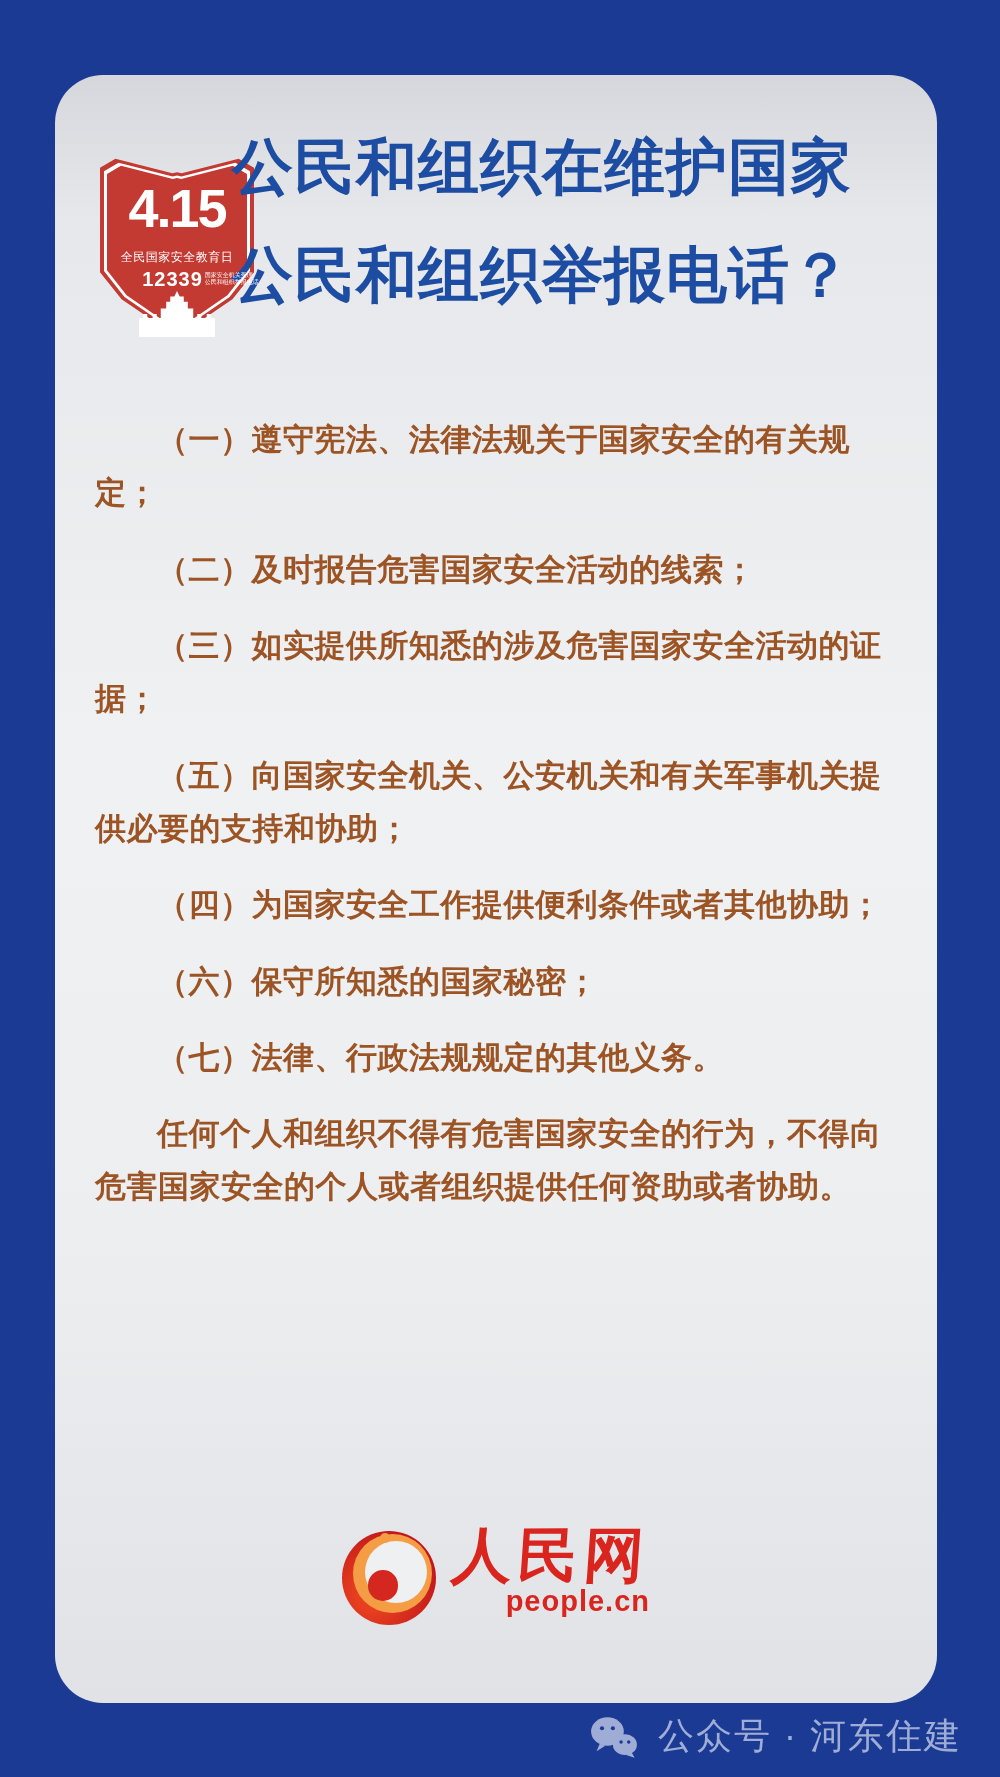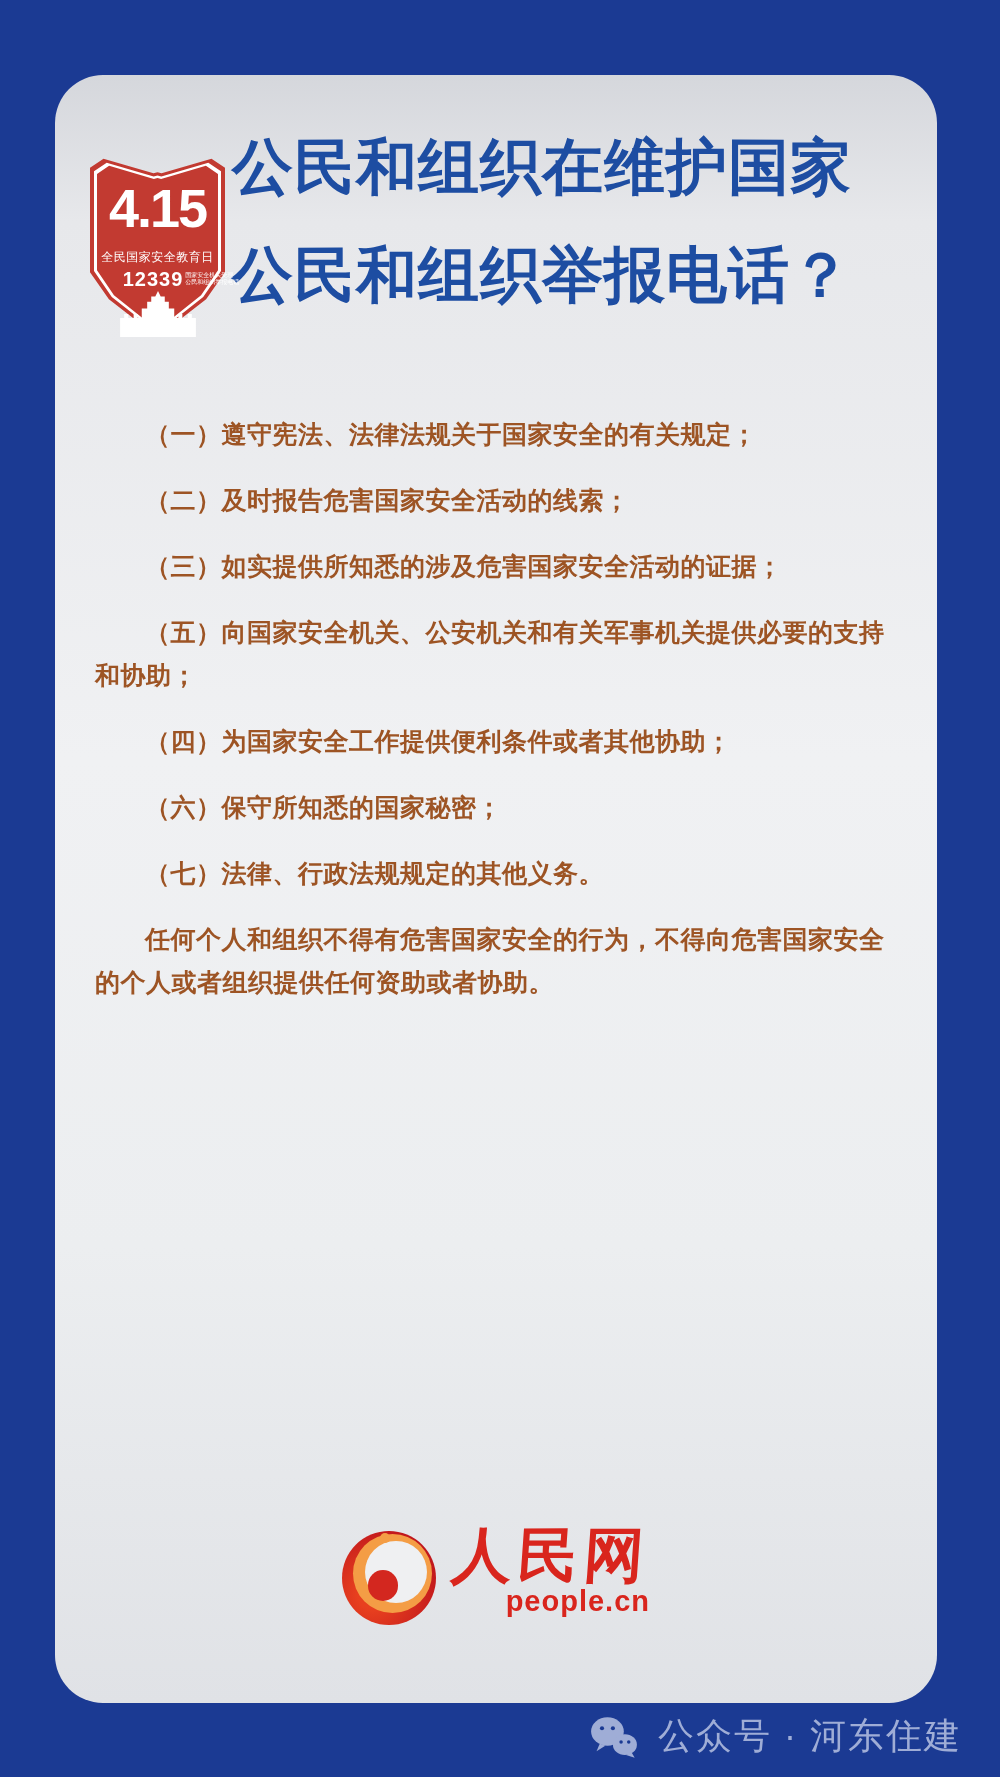--- a/index.html
+++ b/index.html
@@ -12,21 +12,21 @@
     overflow:hidden;
   }
   
   .card {
     position:absolute; left:55px; top:75px;
     width:882px; height:1628px;
     border-radius:48px;
     background:linear-gradient(180deg,#d5d7dc 0%,#e7e8eb 9%,#f0f1f3 42%,#eceef0 72%,#e0e2e6 100%);
   }
   
-  .badge { position:absolute; left:35px; top:82px; width:135px; height:180px; }
+  .badge { position:absolute; left:45px; top:82px; width:154px; height:180px; }
   .shield-layer {
     position:absolute;
     clip-path:polygon(0 6%,10% 1%,47% 9%,50% 8.5%,53% 9%,90% 1%,100% 6%,100% 64%,86% 79%,50% 100%,14% 79%,0 64%);
   }
   .s1 { inset:0; background:#c23a31; }
   .s2 { inset:4px; background:#ffffff; }
   .s3 { inset:7px; background:#c23a31; }
   .badge-content {
     position:absolute; inset:0; z-index:2;
     display:flex; flex-direction:column; align-items:center;
@@ -44,21 +44,21 @@
   
   .title {
     position:absolute; left:177px; top:62px;
     color:#1d4da2; font-size:61px; font-weight:900;
     letter-spacing:1px; line-height:1; white-space:nowrap;
   }
   .title-line2 { margin-top:47px; }
   
   .body-text {
     position:absolute; left:40px; right:34px; top:338px;
-    color:#9d5424; font-size:25px; font-weight:700;
+    color:#9d5424; font-size:31px; font-weight:700;
   }
   .body-text p {
     margin:0 0 23px 0;
     text-indent:2em;
     line-height:1.72;
     letter-spacing:0.5px;
   }
   
   .logo {
     position:absolute; left:0; right:0; top:1448px;

